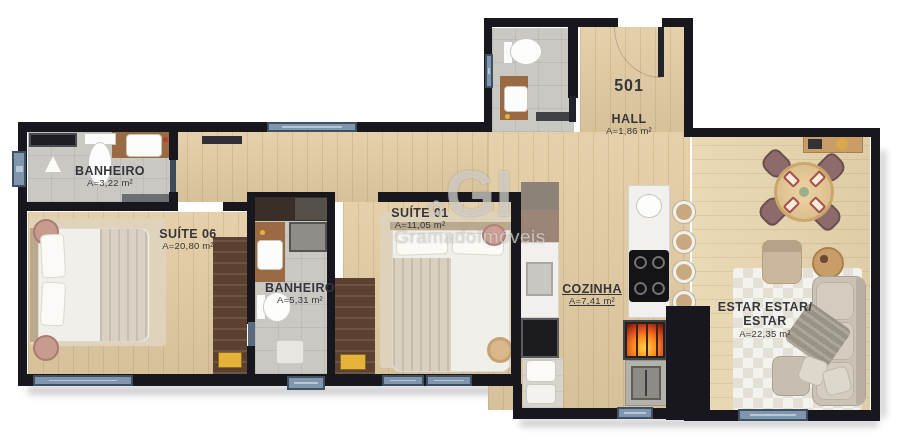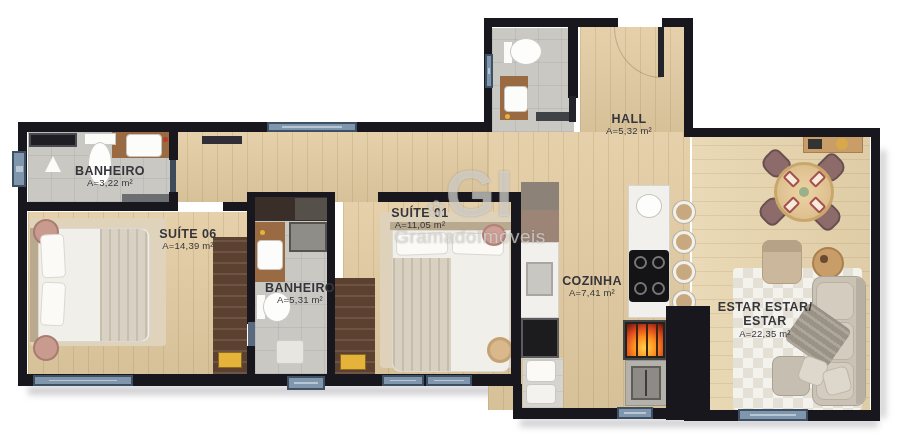--- a/index.html
+++ b/index.html
@@ -226,37 +226,38 @@
   <div class="furn" style="left:800px;top:358px;width:26px;height:26px;background:#ded8cc;border:1px solid #bdb7aa;border-radius:6px;transform:rotate(20deg);z-index:13;"></div>
   <div class="furn" style="left:824px;top:368px;width:26px;height:26px;background:#ded8cc;border:1px solid #bdb7aa;border-radius:6px;transform:rotate(-15deg);z-index:13;"></div>
   <div class="furn" style="left:772px;top:356px;width:38px;height:40px;background:#c5beb1;border:1px solid #a8a194;border-radius:8px;z-index:12;"></div>
 
   <div class="lbl" style="left:60px;top:164px;width:100px;">
     <div class="rname">BANHEIRO</div>
     <div class="rarea">A=3,22 m²</div>
   </div>
   <div class="lbl" style="left:138px;top:227px;width:100px;">
     <div class="rname">SUÍTE 06</div>
-    <div class="rarea">A=14,39 m²</div>
+    <div class="rarea">A=20,80 m²</div>
   </div>
   <div class="lbl" style="left:250px;top:281px;width:100px;">
     <div class="rname">BANHEIRO</div>
     <div class="rarea">A=5,31 m²</div>
   </div>
   <div class="lbl" style="left:370px;top:206px;width:100px;">
     <div class="rname">SUÍTE 01</div>
     <div class="rarea">A=11,05 m²</div>
   </div>
   <div class="lbl big" style="left:579px;top:76px;width:100px;">
+    <div>501</div>
   </div>
   <div class="lbl" style="left:579px;top:112px;width:100px;">
     <div class="rname">HALL</div>
-    <div class="rarea">A=5,32 m²</div>
-  </div>
-  <div class="lbl" style="left:542px;top:274px;width:100px;">
+    <div class="rarea">A=1,86 m²</div>
+  </div>
+  <div class="lbl" style="left:542px;top:282px;width:100px;text-decoration:underline;">
     <div class="rname">COZINHA</div>
     <div class="rarea">A=7,41 m²</div>
   </div>
   <div class="lbl" style="left:715px;top:300px;width:100px;">
     <div class="rname">ESTAR ESTAR/</div>
     <div class="rname">ESTAR</div>
     <div class="rarea">A=22,35 m²</div>
   </div>
 
   <div class="wm" style="left:388px;top:162px;width:164px;">

